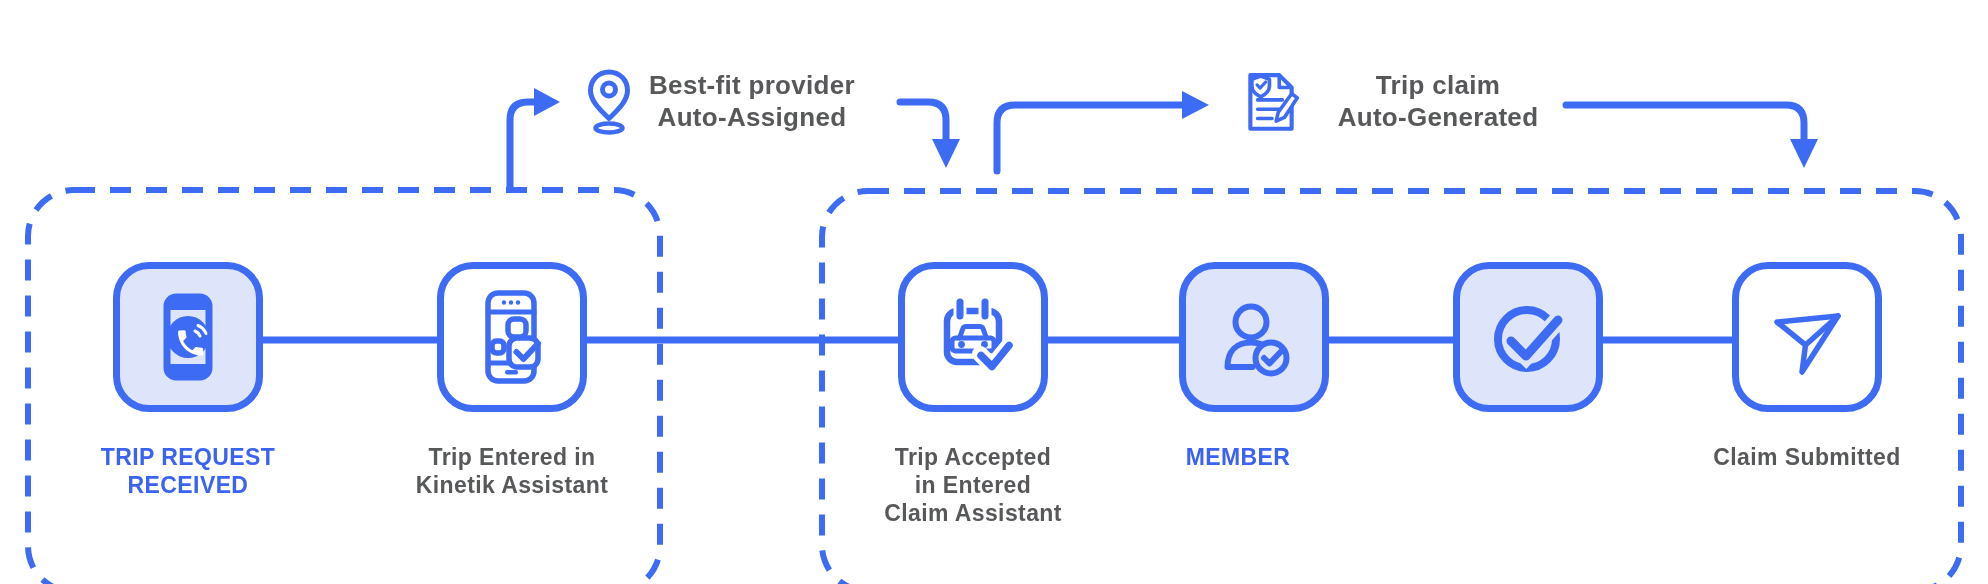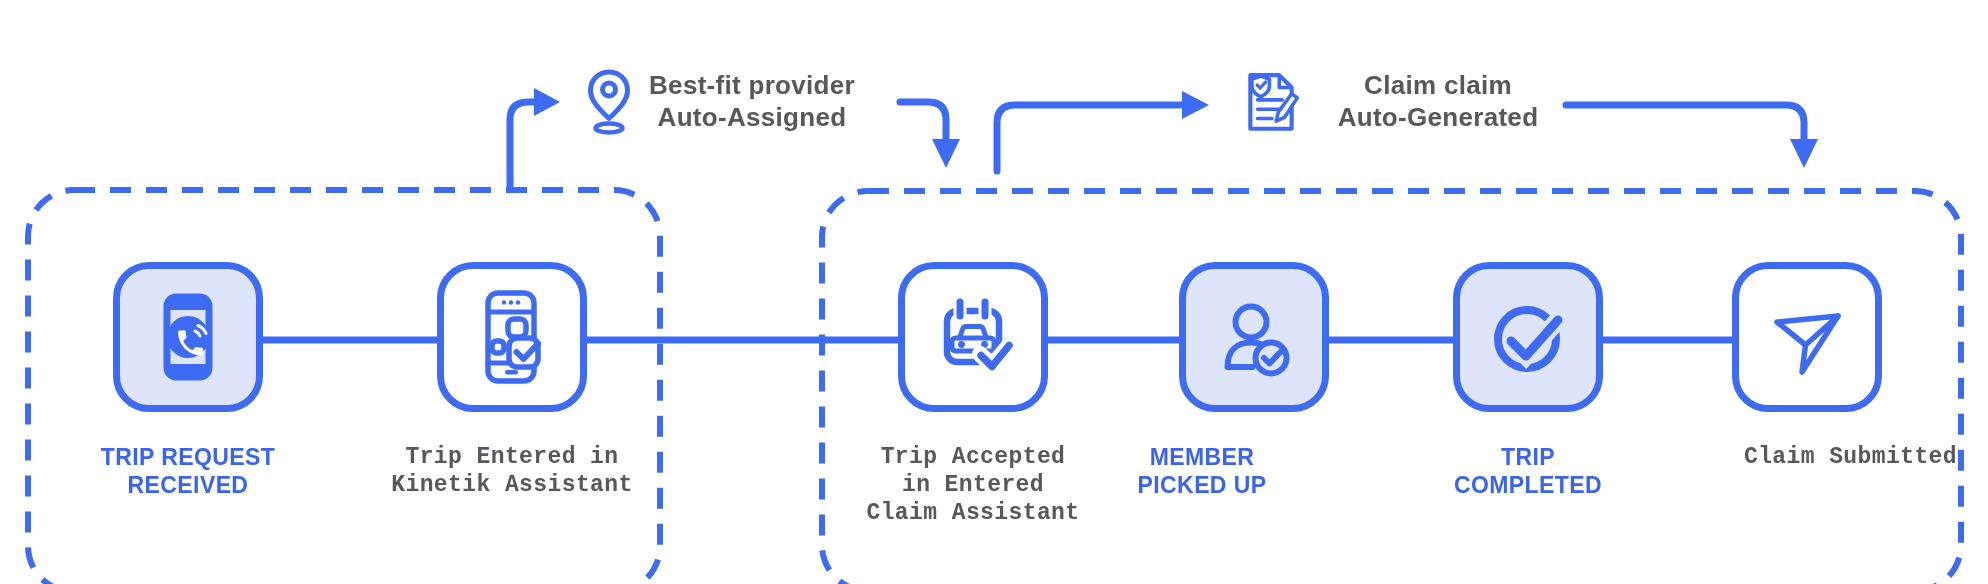--- a/index.html
+++ b/index.html
@@ -26,21 +26,21 @@
     border-radius:36px;display:flex;align-items:center;justify-content:center;
   }
   .tile.light{background:var(--tile-fill-light);}
   .tile.white{background:var(--tile-fill-white);}
   .tile svg{width:100px;height:100px;}
   .step-label{
     position:absolute;width:300px;text-align:center;top:403px;
     font-size:23px;line-height:28px;font-weight:800;letter-spacing:.4px;
   }
   .step-label.highlight{color:var(--text-blue);text-align:center;}
-  .step-label.normal{color:var(--text-gray);font-family:Liberation Mono, monospace;}
+  .step-label.normal{color:var(--text-gray);}
   .step-label span{display:block;}
   .annotation-text{
     position:absolute;width:240px;top:29px;text-align:center;
     font-size:26px;line-height:32px;font-weight:800;color:var(--text-gray);
     letter-spacing:.3px;
   }
   .annotation-text span{display:block;}
   .ann-icon{position:absolute;}
 </style>
 </head>
@@ -94,21 +94,21 @@
 
   <svg class="ann-icon" style="left:1240px;top:31px;width:62px;height:64px" viewBox="0 0 60 62">
     <path class="s" stroke-width="4" d="M10,4 H38 L50,16 V56 H10 Z"></path>
     <path class="s" stroke-width="3.5" d="M38,4 V16 H50"></path>
     <path class="s" stroke-width="3.5" d="M17,28 H41 M17,37 H41 M17,46 H31"></path>
     <path d="M20,5 l8.5,3 v6.5 c0,5.5 -4.5,8.5 -8.5,10.5 c-4,-2 -8.5,-5 -8.5,-10.5 v-6.5 z" fill="#fff" stroke="var(--accent)" stroke-width="3.5" stroke-linejoin="round"></path>
     <path class="s" stroke-width="3" d="M16.5,13.5 l3,3 l5.5,-6"></path>
     <path d="M50,22 l5.5,4 L43,45 l-8,3.5 2,-8.5 z" fill="#fff" stroke="var(--accent)" stroke-width="3.5" stroke-linejoin="round"></path>
   </svg>
   <div class="annotation-text" style="left:1318px;">
-    <span>Claim claim</span>
+    <span>Trip claim</span>
     <span>Auto-Generated</span>
   </div>
 
   <div class="tile light" style="left:113px;top:222px;">
     <svg viewBox="0 0 100 100">
       <rect x="29" y="10" width="42" height="80" rx="9" fill="none" stroke="var(--accent)" stroke-width="7"></rect>
       <path class="f" d="M38,10 h24 a9,9 0 0 1 9,9 v4 H29 v-4 a9,9 0 0 1 9,-9 z"></path>
       <path class="f" d="M29,77 h42 v4 a9,9 0 0 1 -9,9 H38 a9,9 0 0 1 -9,-9 z"></path>
       <circle class="f" cx="50" cy="50" r="21"></circle>
       <path fill="#fff" d="M41.5,43.5 c-0.8,0 -1.4,0.6 -1.4,1.4 c0,13 10.6,23.6 23.6,23.6 c0.8,0 1.4,-0.6 1.4,-1.4 v-4.9 c0,-0.8 -0.6,-1.4 -1.4,-1.4 c-1.7,0 -3.4,-0.3 -5,-0.8 c-0.5,-0.2 -1,0 -1.4,0.3 l-3,3 c-3.9,-2 -7.2,-5.2 -9.2,-9.2 l3,-3 c0.4,-0.4 0.5,-0.9 0.4,-1.4 c-0.5,-1.6 -0.8,-3.2 -0.8,-5 c0,-0.8 -0.6,-1.4 -1.4,-1.4 z"></path>
@@ -165,43 +165,37 @@
   </div>
 
   <div class="tile light" style="left:1179px;top:222px;">
     <svg viewBox="0 0 100 100">
       <circle class="s" stroke-width="6" cx="47" cy="35" r="15.5"></circle>
       <path class="s" stroke-width="6" d="M70,72 c-2,-10.5 -11,-16.5 -23,-16.5 c-14,0 -23.5,8 -23.5,24.5 h25"></path>
       <circle cx="67" cy="71" r="15.5" fill="var(--tile-fill-light)" stroke="var(--accent)" stroke-width="6"></circle>
       <path class="s" stroke-width="6" d="M60,71 l5.5,5.5 l11,-11.5"></path>
     </svg>
   </div>
-  <div class="step-label highlight" style="left:1052px;">
+  <div class="step-label highlight" style="left:1088px;">
     <span>MEMBER</span>
-    <span>PICKED UP</span>
     <span></span>
   </div>
 
   <div class="tile light" style="left:1453px;top:222px;">
     <svg viewBox="0 0 100 100">
       <circle class="s" stroke-width="8" cx="49" cy="52" r="29"></circle>
       <path stroke="var(--tile-fill-light)" stroke-width="18" fill="none" stroke-linecap="round" d="M33,54 l15,15 l32,-36"></path>
       <path class="s" stroke-width="9" d="M33,54 l15,15 l32,-36"></path>
     </svg>
   </div>
-  <div class="step-label highlight" style="left:1378px;">
-    <span>TRIP</span>
-    <span>COMPLETED</span>
-    <span></span>
-  </div>
 
   <div class="tile white" style="left:1732px;top:222px;">
     <svg viewBox="0 0 100 100">
       <path class="s" stroke-width="5.5" d="M20,35 L81,29 L45,85 L48.5,58 Z"></path>
       <path class="s" stroke-width="5.5" d="M48.5,58 L81,29"></path>
     </svg>
   </div>
-  <div class="step-label normal" style="left:1657px;text-align:right;">
+  <div class="step-label normal" style="left:1657px;">
     <span>Claim Submitted</span>
     <span></span>
   </div>
 
 </div>
 
 </body></html>

